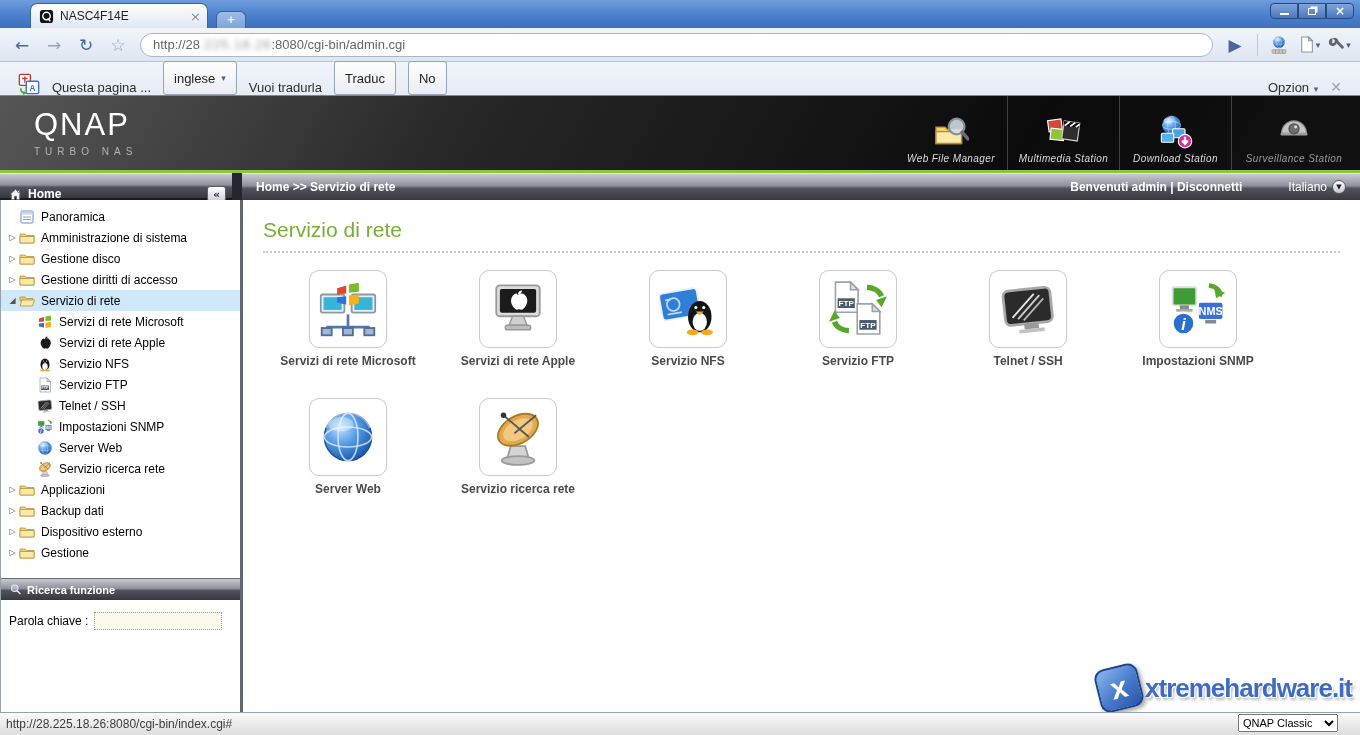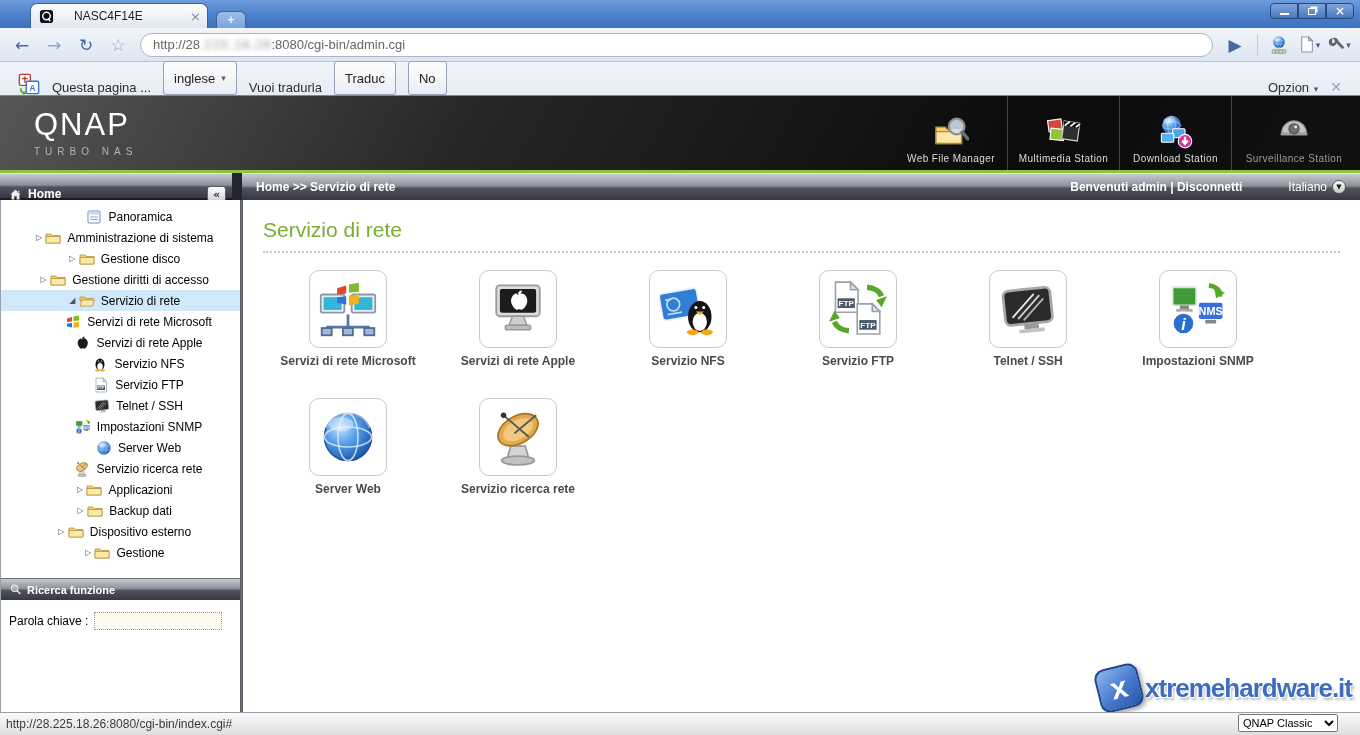--- a/index.html
+++ b/index.html
@@ -5,21 +5,21 @@
   * { margin:0; padding:0; box-sizing:border-box; }
   html,body { width:1360px; height:735px; overflow:hidden;
     font-family:"Liberation Sans","DejaVu Sans",sans-serif; }
   .glyph { font-family:"DejaVu Sans",sans-serif; }
 
   
   .titlebar { height:28px; background:linear-gradient(#6f9ddd,#4b80cc 55%,#3d70bd);
     position:relative; display:flex; align-items:flex-end; padding-left:30px; }
   .tab { width:178px; height:25px; background:linear-gradient(#fdfdfe,#e9eef6 70%,#dde6f2);
     border:1px solid #3a62a0; border-bottom:none; border-radius:7px 7px 0 0;
-    display:flex; align-items:center; gap:20px; padding:0 6px 0 8px; }
+    display:flex; align-items:center; gap:6px; padding:0 6px 0 8px; }
   .tab-title { font-size:12px; color:#222; flex:1; white-space:nowrap; overflow:hidden; }
   .tab-close { color:#8a8a8a; font-size:13px; line-height:1; cursor:default; }
   .newtab { width:30px; height:17px; margin-left:8px; margin-bottom:0;
     background:linear-gradient(#9dbcе8,#86abde); background:linear-gradient(#9dbce8,#7ea5da);
     border:1px solid #3a62a0; border-bottom:none; border-radius:6px 6px 0 0;
     color:#e8f2ff; font-weight:bold; text-align:center; line-height:15px; font-size:13px; }
   .winbtns { position:absolute; top:3px; right:6px; display:flex; }
   .winbtn { width:28px; height:16px; background:linear-gradient(#7fa5dc,#4a77bb);
     border:1px solid #27497e; display:flex; align-items:center; justify-content:center; }
   .winbtn:first-child { border-radius:4px 0 0 4px; }
@@ -51,21 +51,21 @@
     display:flex; align-items:center; gap:5px; }
   .transbar .spacer { flex:1; }
   .tb-close { color:#9aa3b0; font-size:14px; font-weight:bold; }
 
   
   .qheader { height:77px; background:linear-gradient(120deg,#565656 0%,#262626 35%,#0b0b0b 75%,#111 100%);
     border-bottom:3px solid #8fc43c; display:flex; align-items:center; position:relative; }
   .brand { margin-left:34px; }
   .brand-name { color:#fff; font-size:31px; font-weight:400; letter-spacing:2px; line-height:30px; }
   .brand-sub { color:#b3b3b3; font-size:10px; letter-spacing:5px; margin-top:6px; }
-  .apps { position:absolute; right:4px; top:0; height:74px; display:flex; }
+  .apps { position:absolute; right:4px; top:0; height:74px; display:flex;font-style:italic; }
   .app { width:112px; display:flex; flex-direction:column; align-items:center;
     justify-content:flex-end; padding-bottom:6px; border-left:1px solid rgba(255,255,255,.22); }
   .app:first-child { border-left:none; }
   .app svg { width:36px; height:36px; margin-bottom:4px; }
   .app-label { font-size:10px; color:#dcdcdc; letter-spacing:.4px; white-space:nowrap; }
   .app.dimmed .app-label { color:#9a9a9a; }
 
   
   .panelbar { height:27px; display:flex; background:#23262e; }
   .pseg { background:linear-gradient(#c9cbd3,#8e919b 45%,#50535e 55%,#35383f);
@@ -83,21 +83,21 @@
   .lang-circle { width:14px; height:14px; border-radius:50%;
     background:linear-gradient(#fdfdfd,#c9c9c9); border:1px solid #55585e;
     display:flex; align-items:center; justify-content:center; font-size:7px; color:#222; }
 
   
   .content { display:flex; height:512px; }
   .sidebar { width:243px; background:#fff; border-right:3px solid #63666e;
     border-left:1px solid #9aa0a8; display:flex; flex-direction:column; }
   .tree { height:378px; padding-top:6px; overflow:hidden; }
   .trow { height:21px; display:flex; align-items:center; font-size:12px; color:#000;
-    white-space:nowrap; padding-left:5px;justify-content:center; }
+    white-space:nowrap; padding-left:5px; }
   .trow .arr { width:13px; font-size:8px; color:#555; text-align:center; flex:none; }
   .trow.child { padding-left:36px; }
   .trow svg { width:16px; height:16px; margin-right:6px; flex:none; }
   .trow.selected { background:#cfe8fa; }
   .search-head { height:22px; background:linear-gradient(#c9cbd3,#8e919b 45%,#50535e 55%,#35383f);
     border-top:1px solid #6a6d76; color:#fff; font-weight:bold; font-size:11px;
     display:flex; align-items:center; gap:5px; padding:0 8px; }
   .search-head svg { width:13px; height:13px; }
   .search-body { padding:12px 8px; font-size:12px; color:#000;
     display:flex; align-items:center; gap:6px; }

